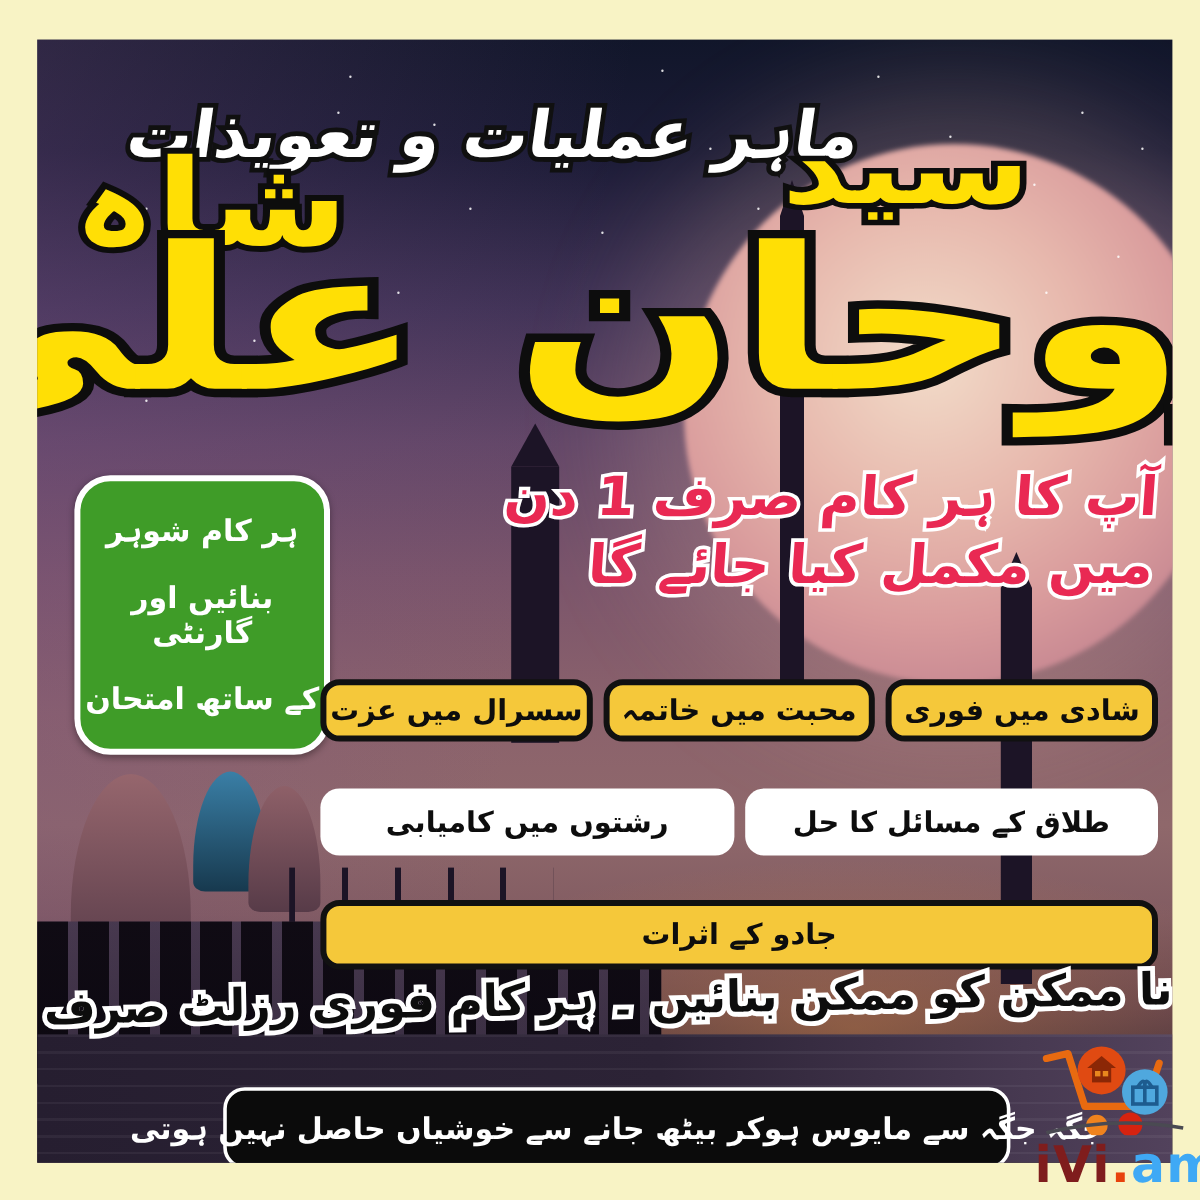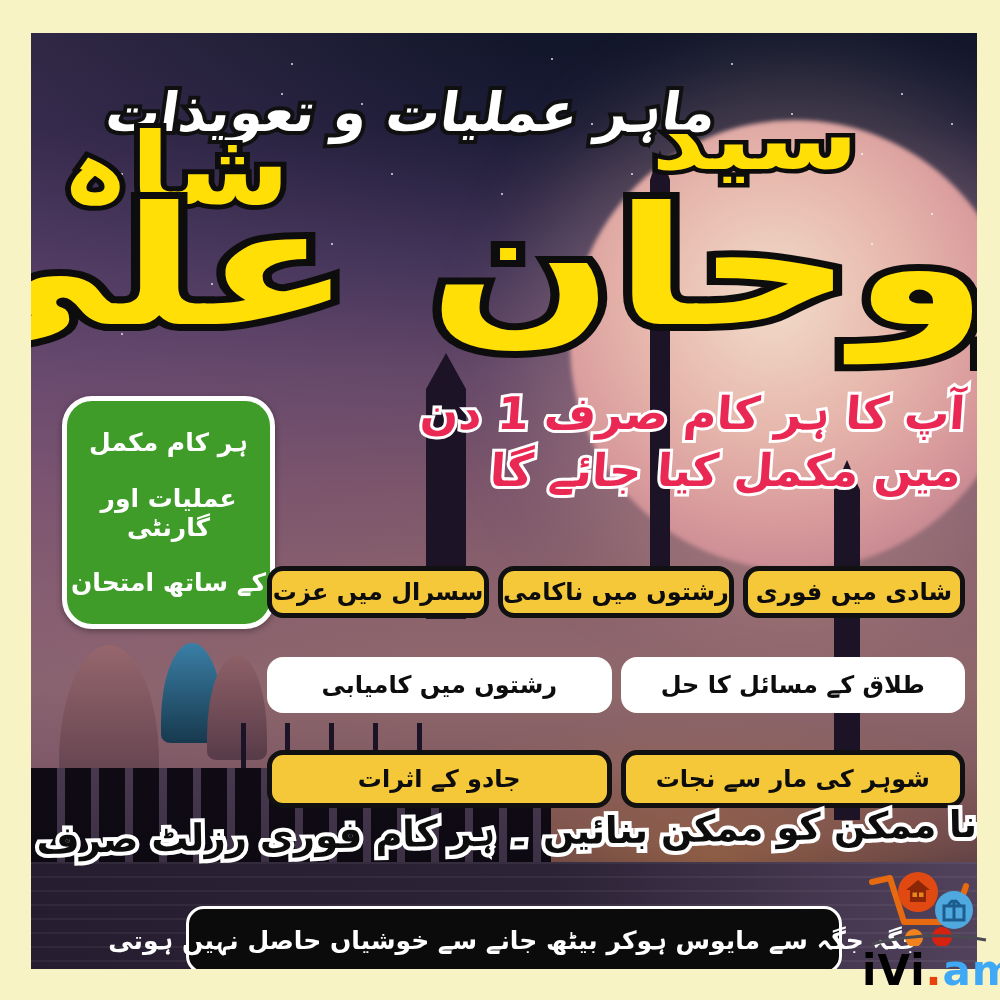--- a/index.html
+++ b/index.html
@@ -100,21 +100,21 @@
     -webkit-text-stroke:8px #ffffff; direction:rtl; transform:rotate(-1deg);}
   .footer-note{
     position:absolute; left:155px; top:873px; width:650px; height:62px;
     background:#0B0B0B; border:3px solid #ffffff; border-radius:18px;
     display:flex; align-items:center; justify-content:center;
     color:#ffffff; font-size:25px; font-weight:bold; direction:rtl; white-space:nowrap;
   }
   
   .ivi{position:absolute; right:6px; top:868px; width:132px; height:126px; text-align:center;}
   .ivi-text{font-size:42px; font-weight:bold; letter-spacing:1px; line-height:42px;}
-  .ivi-orange{color:#000000;}
+  .ivi-orange{color:#7f1d1d;}
   .ivi-dot{color:#E8420C;}
   .ivi-blue{color:#3FA9F5;}
 </style>
 </head>
 <body>
 
 <div id="canvas">
   <div class="photo">
     <div class="moon"></div>
     <div class="stars"></div>
@@ -133,36 +133,35 @@
     <div class="txt stroked name-prefix" dir="rtl">سید</div>
     <div class="txt stroked name-suffix" dir="rtl">شاہ</div>
     <div class="txt stroked name-main" dir="rtl">روحان علی</div>
 
     <div class="txt promise">
       <div>آپ کا ہر کام صرف 1 دن</div>
       <div>میں مکمل کیا جائے گا</div>
     </div>
 
     <div class="guarantee">
-      <div>ہر کام مکمل</div>
-      <div>عملیات اور گارنٹی</div>
+      <div>ہر کام شوہر</div>
+      <div>بنائیں اور گارنٹی</div>
       <div>کے ساتھ امتحان</div>
     </div>
 
     <div class="svc-row row-1">
       <div class="svc yellow">شادی میں فوری</div>
-      <div class="svc yellow">رشتوں میں ناکامی</div>
+      <div class="svc yellow">محبت میں خاتمہ</div>
       <div class="svc yellow">سسرال میں عزت</div>
     </div>
     <div class="svc-row row-2">
       <div class="svc white">طلاق کے مسائل کا حل</div>
       <div class="svc white">رشتوں میں کامیابی</div>
     </div>
     <div class="svc-row row-3">
-      <div class="svc yellow">شوہر کی مار سے نجات</div>
       <div class="svc yellow">جادو کے اثرات</div>
     </div>
 
     <div class="txt stroked footer-band">نا ممکن کو ممکن بنائیں ۔ ہر کام فوری رزلٹ صرف ایک کال پر</div>
 
     <div class="footer-note">
       <span>جگہ جگہ سے مایوس ہوکر بیٹھ جانے سے خوشیاں حاصل نہیں ہوتی</span>
     </div>
   </div>
 

